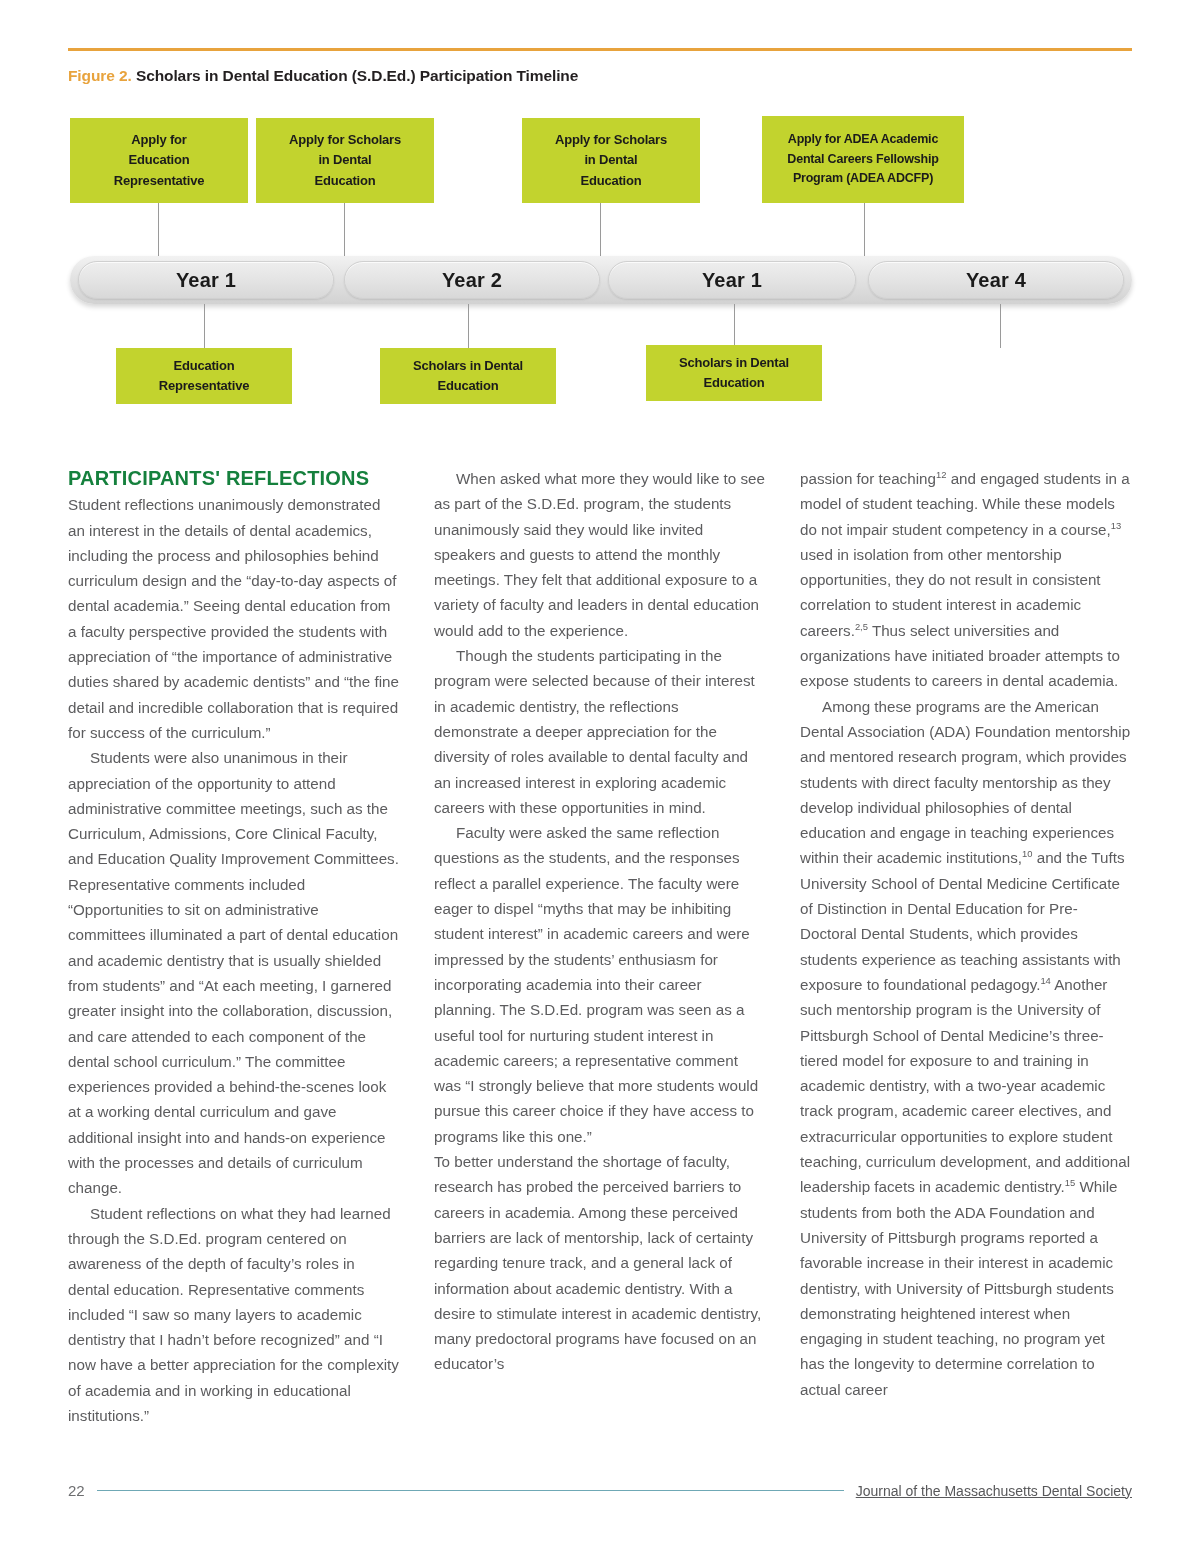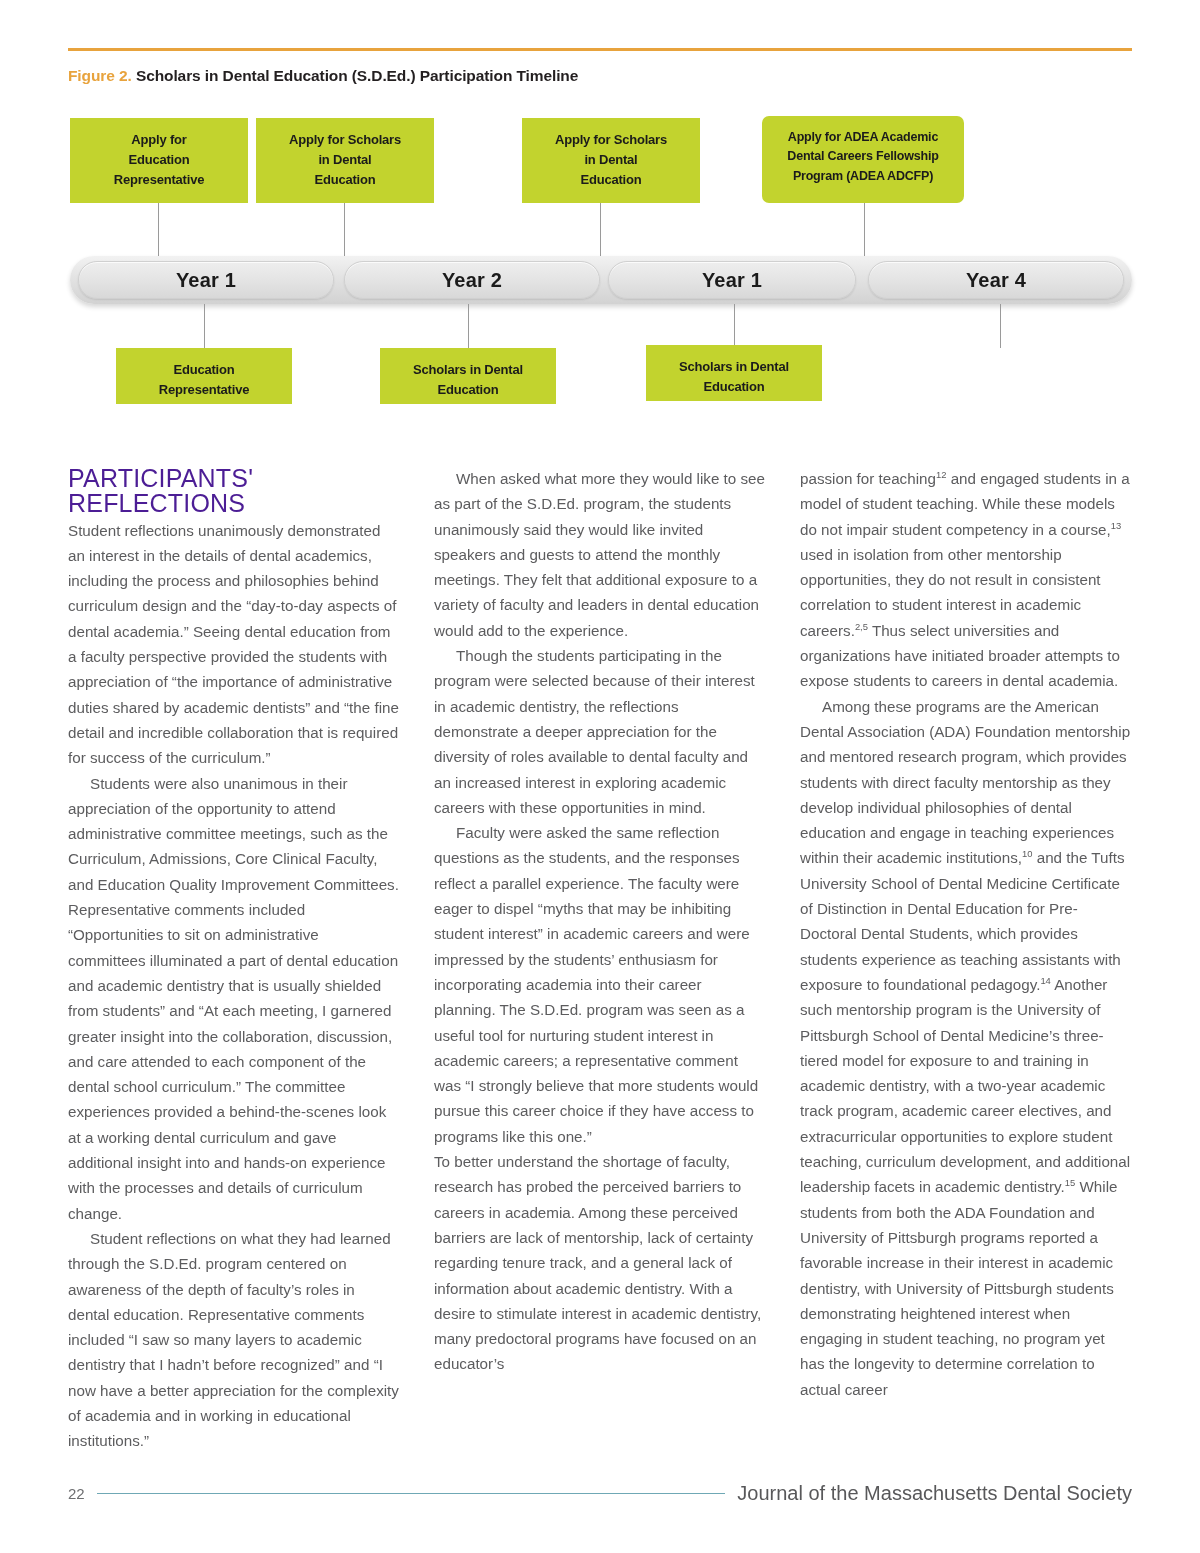--- a/index.html
+++ b/index.html
@@ -50,28 +50,28 @@
   }
   .tl-box {
     position: absolute;
     background: #c2d32e;
     color: #1b1b1b;
     font-weight: bold;
     font-size: 13px;
     line-height: 1.55;
     text-align: center;
     display: flex;
+    align-items: center;
     justify-content: center;
     letter-spacing: -0.2px;
     box-sizing: border-box;
     padding: 12px 4px;
   }
   .tl-box.small {
     font-size: 12.5px;
-    border-radius: 7px;
   }
   .tl-connector {
     position: absolute;
     width: 1px;
     background: #9a9a9a;
   }
   #year-track {
     position: absolute;
     left: 70px;
     top: 156px;
@@ -119,24 +119,24 @@
   }
   .col p {
     margin: 0;
     text-indent: 22px;
   }
   .col p.noindent {
     text-indent: 0;
   }
   h2.section-head {
     margin: 0 0 1px 0;
-    font-size: 25px;
-    font-weight: normal;
+    font-size: 20px;
+    font-weight: bold;
     letter-spacing: 0.2px;
-    color: #4c1d95;
+    color: #15803d;
     text-transform: uppercase;
   }
   h2.section-head.spaced {
     margin-top: 22px;
   }
   sup {
     font-size: 0.62em;
     vertical-align: super;
     line-height: 0;
   }
@@ -155,23 +155,24 @@
     font-size: 15px;
     color: #6d6e70;
     text-align: center;
   }
   #footer-rule {
     flex: 1;
     height: 1px;
     background: #6fa8b5;
   }
   #footer-journal {
-    font-size: 20px;
+    font-size: 14px;
     color: #58585a;
     white-space: nowrap;
+    text-decoration: underline;
   }
 </style>
 </head>
 <body>
 
 <div id="figure-block">
   <div id="figure-rule"></div>
   <div id="figure-caption">
     <span class="fig-label">Figure 2.</span>
     <span>Scholars in Dental Education (S.D.Ed.) Participation Timeline</span>

